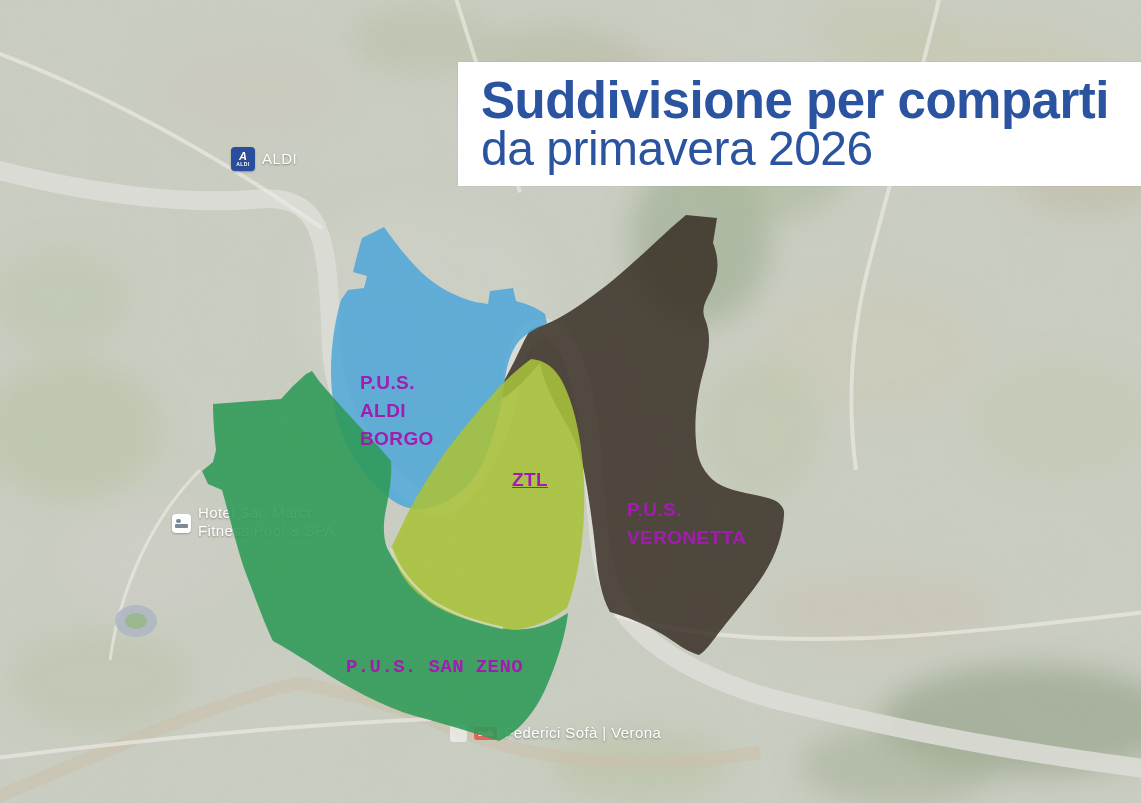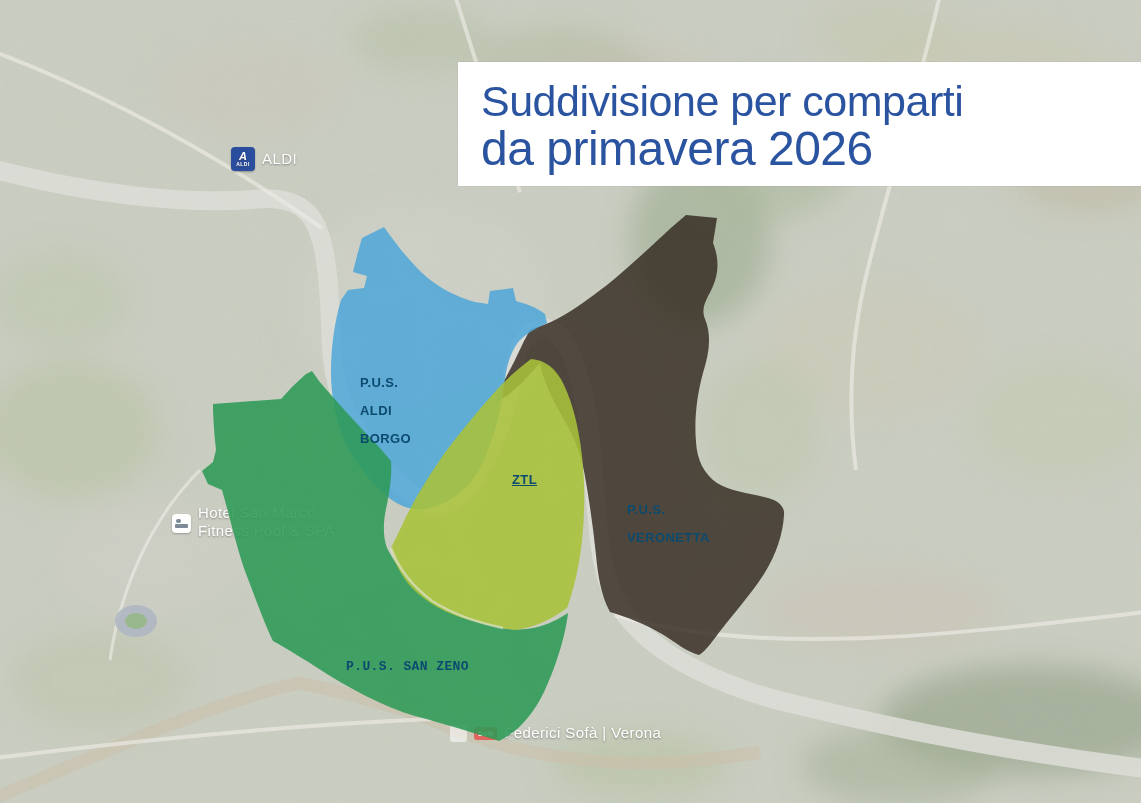--- a/index.html
+++ b/index.html
@@ -18,30 +18,30 @@
   .lm-hotel{left:172px;top:504px;}
   .hotel-ic{width:19px;height:19px;background:#fff;border-radius:4px;position:relative;
             box-shadow:0 1px 2px rgba(0,0,0,.25);flex:none;margin-top:2px;}
   .hotel-ic:before{content:"";position:absolute;left:3px;right:3px;bottom:5px;height:4px;background:#7d8b99;border-radius:1px;}
   .hotel-ic:after{content:"";position:absolute;left:4px;top:5px;width:5px;height:4px;background:#7d8b99;border-radius:2px;}
   .lm-federici{left:450px;top:724px;}
   .fed-ghost{width:17px;height:17px;background:rgba(255,255,255,.55);border-radius:3px;flex:none;}
   .fed-badge{height:13px;padding:0 4px;border-radius:3px;color:#fff;font-size:7px;font-weight:bold;
              display:flex;align-items:center;text-shadow:none;flex:none;}
   
-  .zlabel{position:absolute;color:#0c4a6e;font-weight:bold;font-size:13px;line-height:28px;
+  .zlabel{position:absolute;color:#a21caf;font-weight:bold;font-size:19px;line-height:28px;
           letter-spacing:.4px;white-space:nowrap;}
   .zl-borgo{left:360px;top:369px;}
   .zl-ztl{left:512px;top:466px;text-decoration:underline;}
   .zl-veronetta{left:627px;top:496px;}
   .zl-sanzeno{left:346px;top:653px;font-family:Liberation Mono, monospace;}
   
   .title-card{position:absolute;left:458px;top:62px;width:683px;height:124px;background:#ffffff;
               box-sizing:border-box;padding:14px 0 0 23px;box-shadow:0 0 0 1px rgba(0,0,0,.03);}
-  .title-card .t1{font-weight:normal;font-size:43px;line-height:50px;letter-spacing:-.5px;}
+  .title-card .t1{font-weight:bold;font-size:51px;line-height:50px;letter-spacing:-.5px;}
   .title-card .t2{font-size:48px;line-height:46px;letter-spacing:-.5px;}
   .layer{position:absolute;left:0;top:0;width:1141px;height:803px;}
 </style>
 </head>
 <body>
 
 <div class="stage">
 
   <svg class="layer" width="1141" height="803" viewBox="0 0 1141 803">
     <defs>

